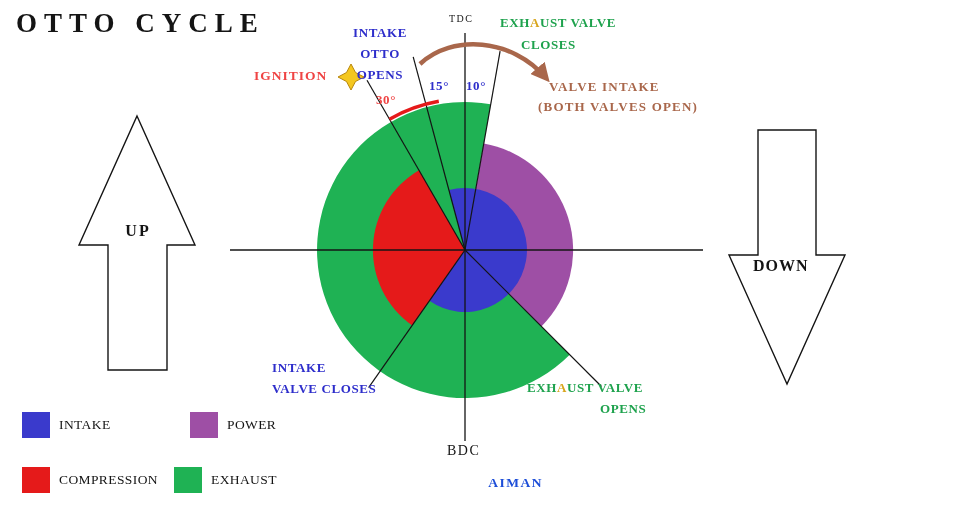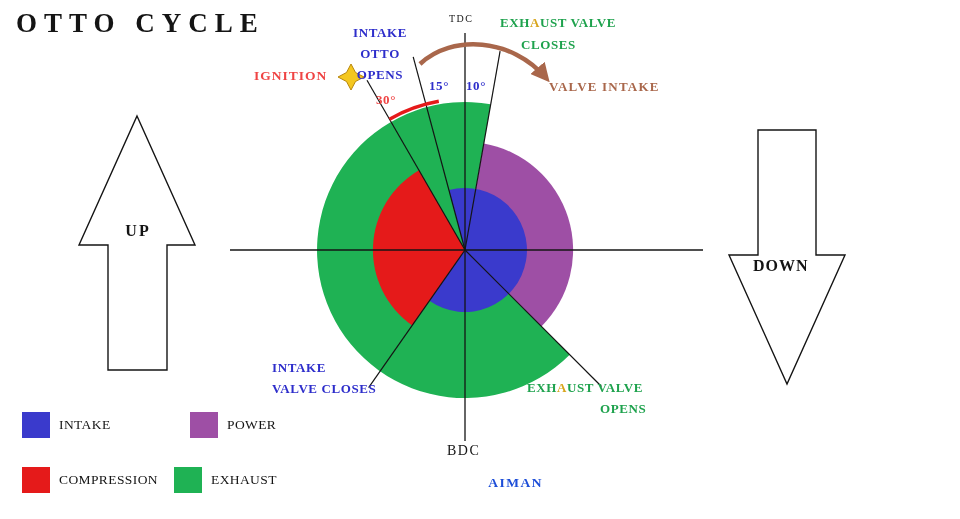--- a/index.html
+++ b/index.html
@@ -99,20 +99,21 @@
 
   <div class="lbl green evc1"><span>EXH</span><span class="gold">A</span><span>UST VALVE</span></div>
   <div class="lbl green evc2">CLOSES</div>
 
   <div class="lbl red ign">IGNITION</div>
   <div class="lbl red d30">30°</div>
   <div class="lbl blue d15">15°</div>
   <div class="lbl blue d10">10°</div>
 
   <div class="lbl brown vo1">VALVE INTAKE</div>
+  <div class="lbl brown vo2">(BOTH VALVES OPEN)</div>
 
   <div class="lbl blue ivc1">INTAKE</div>
   <div class="lbl blue ivc2">VALVE CLOSES</div>
 
   <div class="lbl green evo1"><span>EXH</span><span class="gold">A</span><span>UST VALVE</span></div>
   <div class="lbl green evo2">OPENS</div>
 
   <div class="lbl black up">UP</div>
   <div class="lbl black down">DOWN</div>
 

